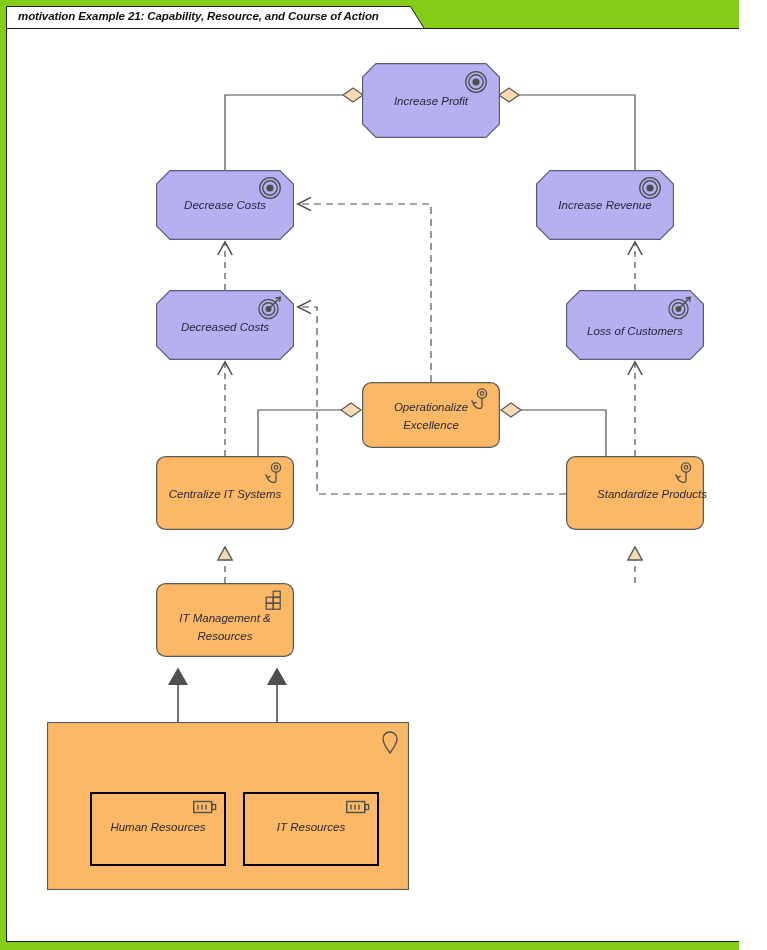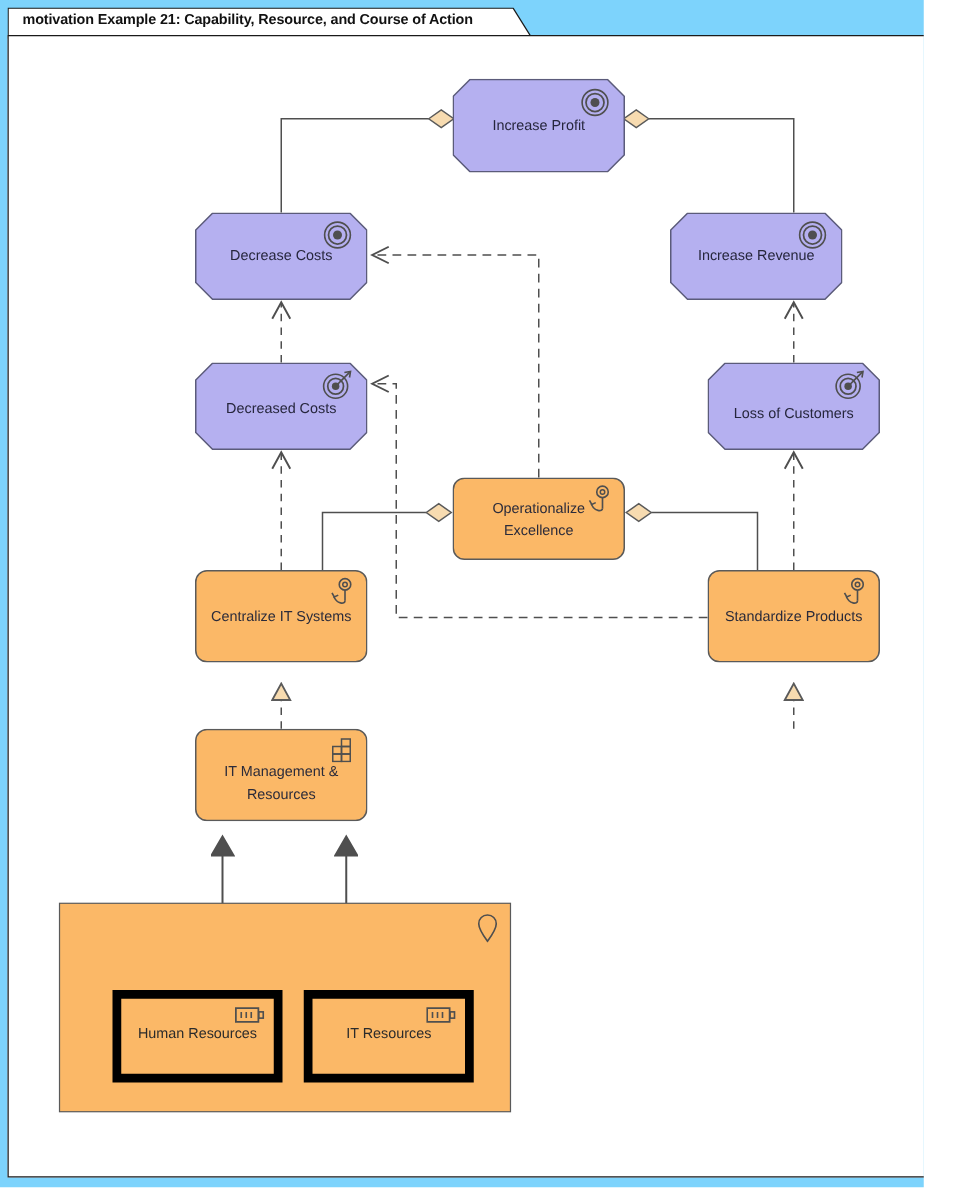--- a/index.html
+++ b/index.html
@@ -1,21 +1,22 @@
 <!DOCTYPE html>
 <html><head>
 <meta charset="utf-8">
 <style>
   html,body{margin:0;padding:0;background:#ffffff;}
   body{font-family:"Liberation Sans", sans-serif;}
   #canvas{
     position:relative;
     width:739px;height:950px;
-    background:#7dd3fc;
+    background:#84cc16;
     overflow:hidden;
+    font-style:italic;
   }
   
   #frame-border{
     position:absolute;left:6px;top:28px;width:753px;height:914px;
     border:1px solid #1a1a1a;box-sizing:border-box;background:#fff;
   }
   #title-tab{
     position:absolute;left:6px;top:6px;width:420px;height:24px;
     box-sizing:border-box;
   }
@@ -37,21 +38,21 @@
   .motivation .label{color:#26263c;}
   .node svg.shape{position:absolute;left:0;top:0;}
   .node .icon{position:absolute;}
   
   #grp-headquarters{position:absolute;left:47px;top:722px;width:362px;height:168px;}
   #grp-headquarters .glabel{
     position:absolute;left:0;top:33px;width:100%;text-align:center;
     font-size:11.5px;color:#2b2b2b;
   }
   .resource-box{position:absolute;box-sizing:border-box;
-    border:7px solid #000000;background:#fbb867;}
+    border:2px solid #000000;background:#fbb867;}
   .resource-box .label{
     position:absolute;left:0;top:50%;margin-top:-8px;width:100%;
     text-align:center;font-size:11.5px;color:#2b2b2b;}
 </style>
 </head>
 <body>
 
 <div id="canvas">
 
   <div id="title-tab">
@@ -272,21 +273,21 @@
     </svg>
     <span class="icon" style="right:10px;top:5px;">
       <svg width="24" height="24" viewBox="0 0 24 24">
         <circle cx="16" cy="6.5" r="4.6" fill="none" stroke="#4f4f4f" stroke-width="1.3"></circle>
         <circle cx="16" cy="6.5" r="1.8" fill="none" stroke="#4f4f4f" stroke-width="1.2"></circle>
         <path d="M16,11.1 L16,19.5" stroke="#4f4f4f" stroke-width="1.3" fill="none"></path>
         <path d="M16,19.5 C16,21 14.6,21.8 12.4,21.3 C10,20.7 8,18.6 7,16.2" fill="none" stroke="#4f4f4f" stroke-width="1.3"></path>
         <path d="M5.6,13.3 L7.4,16.6 L10.6,15.1" fill="none" stroke="#4f4f4f" stroke-width="1.3"></path>
       </svg>
     </span>
-    <div class="label" style="top:31px;">Standardize Products</div>
+    <div class="label" style="top:31px;padding-left:17px;">Standardize Products</div>
   </div>
 
   <div class="node" style="left:156px;top:583px;width:138px;height:74px;">
     <svg class="shape" width="138" height="74" viewBox="0 0 138 74">
       <rect x="0.6" y="0.6" width="136.8" height="72.8" rx="9" ry="9" fill="#fbb867" stroke="#5a5a5a" stroke-width="1.2"></rect>
     </svg>
     <span class="icon" style="right:10px;top:7px;">
       <svg width="22" height="20" viewBox="0 0 22 20">
         <rect x="11.2" y="1.2" width="7" height="6" fill="none" stroke="#4f4f4f" stroke-width="1.2"></rect>
         <rect x="4.2" y="7.2" width="7" height="6" fill="none" stroke="#4f4f4f" stroke-width="1.2"></rect>

